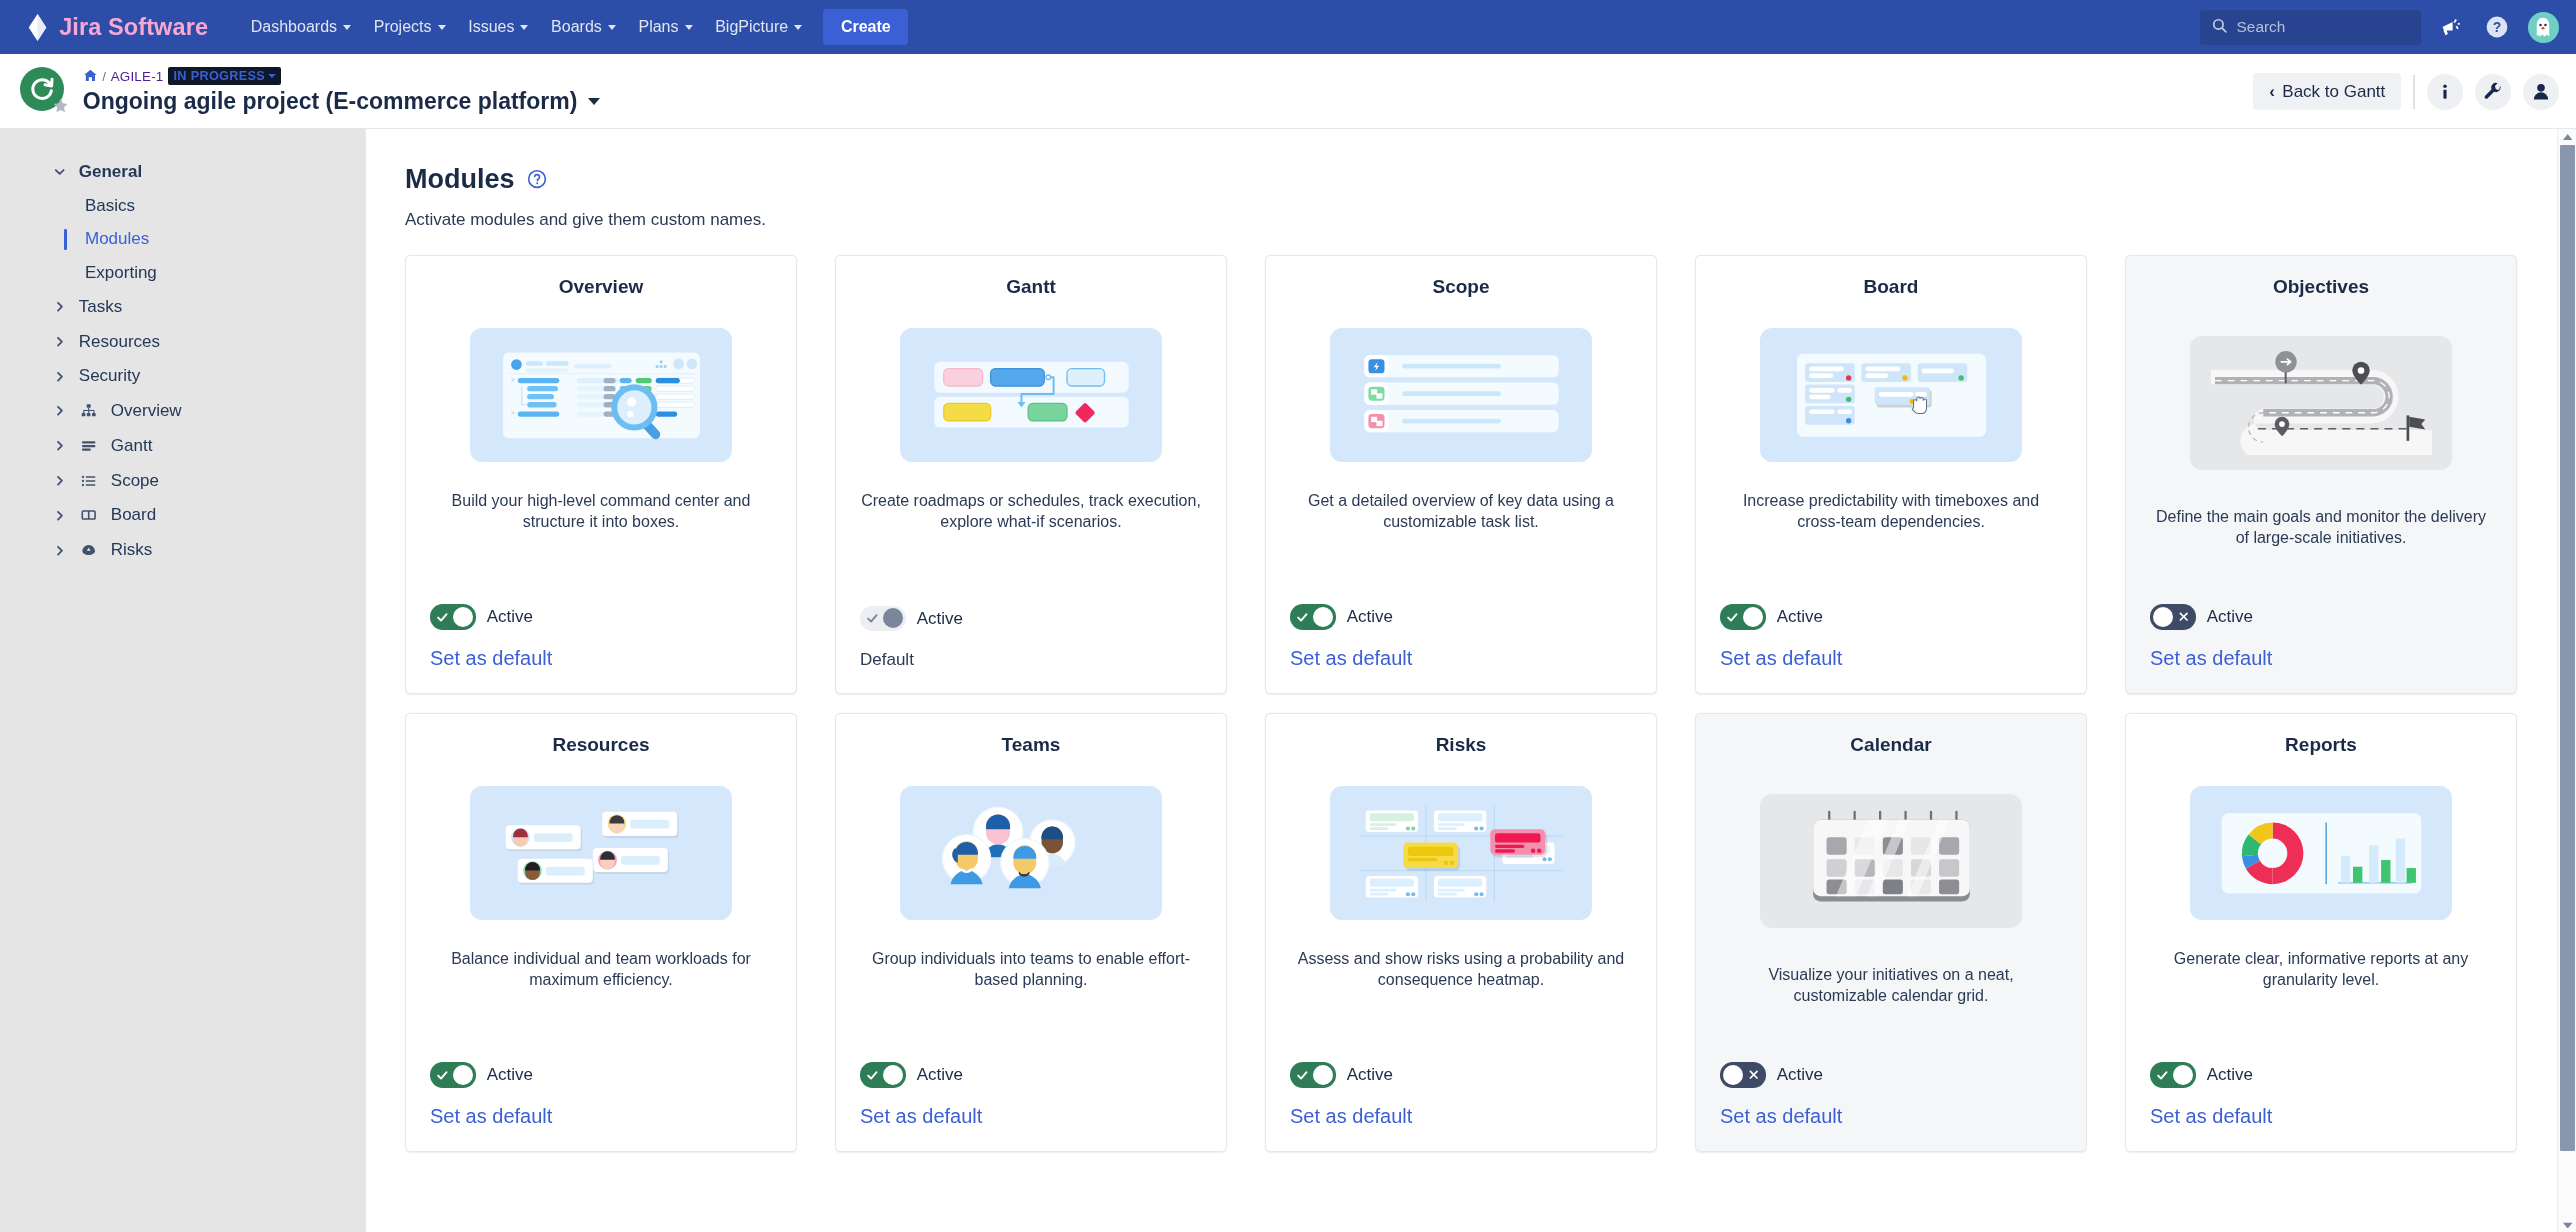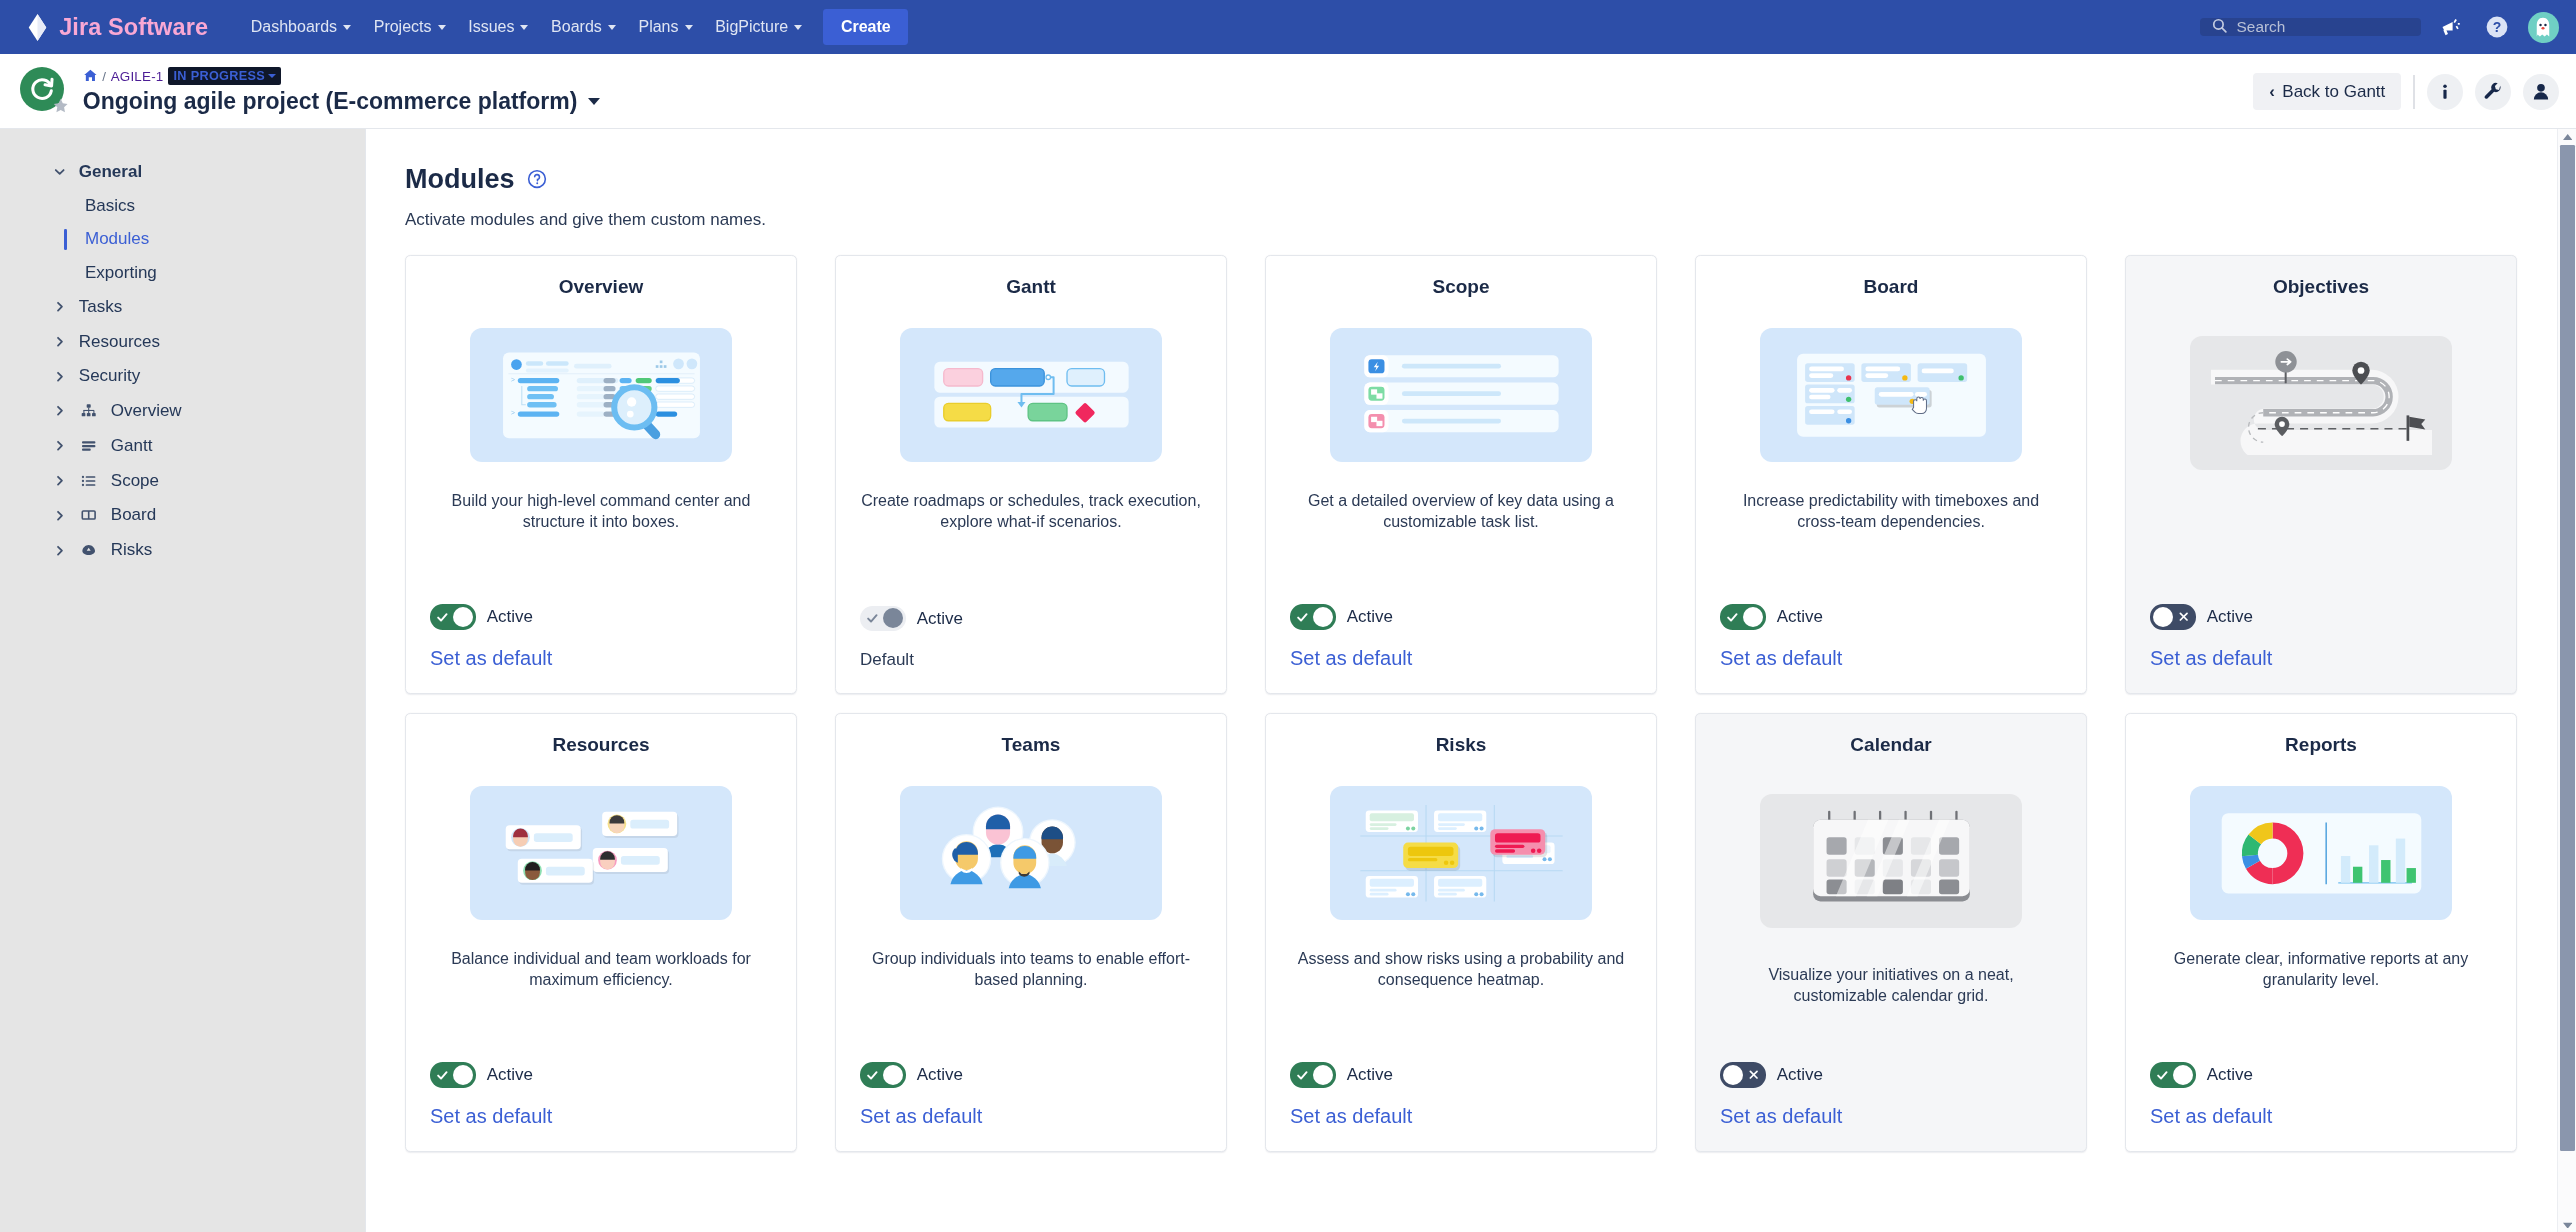--- a/index.html
+++ b/index.html
@@ -38,21 +38,21 @@
   .create-btn {
     background: #3b5fd4; color: #fff; font-size: 16px; font-weight: 600;
     padding: 8.7px 17.4px; border-radius: 3.4px; margin-left: 9.4px; cursor: pointer;
     white-space: nowrap;
   }
   .nav-right {
     position: absolute; right: 17.4px; top: 0; height: 54px;
     display: flex; align-items: center; gap: 14.8px;
   }
   .searchbox {
-    width: 221px; height: 18px; background: #28438f;
+    width: 221px; height: 35px; background: #28438f;
     border-radius: 4px; display: flex; align-items: center;
     padding: 0 10.7px; gap: 8.7px; cursor: text;
   }
   .searchbox .sq { color: #c3cbe0; font-size: 17px; line-height: 1; }
   .searchbox .stext { color: #b8c0d6; font-size: 15.4px; }
   .nav-icon-btn { width: 31px; height: 31px; display: flex;
     align-items: center; justify-content: center; cursor: pointer; }
   .avatar-nav {
     width: 31px; height: 31px; border-radius: 50%;
     background: #6fcfc4; display: flex; align-items: center;
@@ -723,20 +723,21 @@
             <circle cx="112" cy="16" r="16" fill="#8e9196"></circle>
             <path d="M105 16 L118 16 M114 12 L119 16 L114 20" stroke="#ffffff" stroke-width="2.5" fill="none" stroke-linecap="round" stroke-linejoin="round"></path>
             <path d="M224 16 a13 13 0 0 1 13 13 c0 9-13 21-13 21 s-13-12-13-21 a13 13 0 0 1 13-13 Z" fill="#4c4e52"></path>
             <circle cx="224" cy="29" r="5" fill="#ffffff"></circle>
             <path d="M106 98 a11 11 0 0 1 11 11 c0 8-11 18-11 18 s-11-10-11-18 a11 11 0 0 1 11-11 Z" fill="#5b5d61"></path>
             <circle cx="106" cy="109" r="4.3" fill="#ffffff"></circle>
             <rect x="292" y="96" width="4" height="38" fill="#4c4e52"></rect>
             <path d="M296 98 L320 102 L314 109 L320 117 L296 113 Z" fill="#4c4e52"></path>
           </svg>
         </div>
+        <div class="card-desc">Define the main goals and monitor the delivery of large-scale initiatives.</div>
         <div class="card-foot">
           <div class="toggle-row">
             <div class="toggle off">
               <span class="mark">
                 <svg width="11.4" height="11.4" viewBox="0 0 24 24" fill="none" stroke="#ffffff" stroke-width="3.6" stroke-linecap="round">
                     <line x1="5" y1="5" x2="19" y2="19"></line>
                     <line x1="19" y1="5" x2="5" y2="19"></line>
                   </svg>
               </span>
               <span class="knob"></span>

